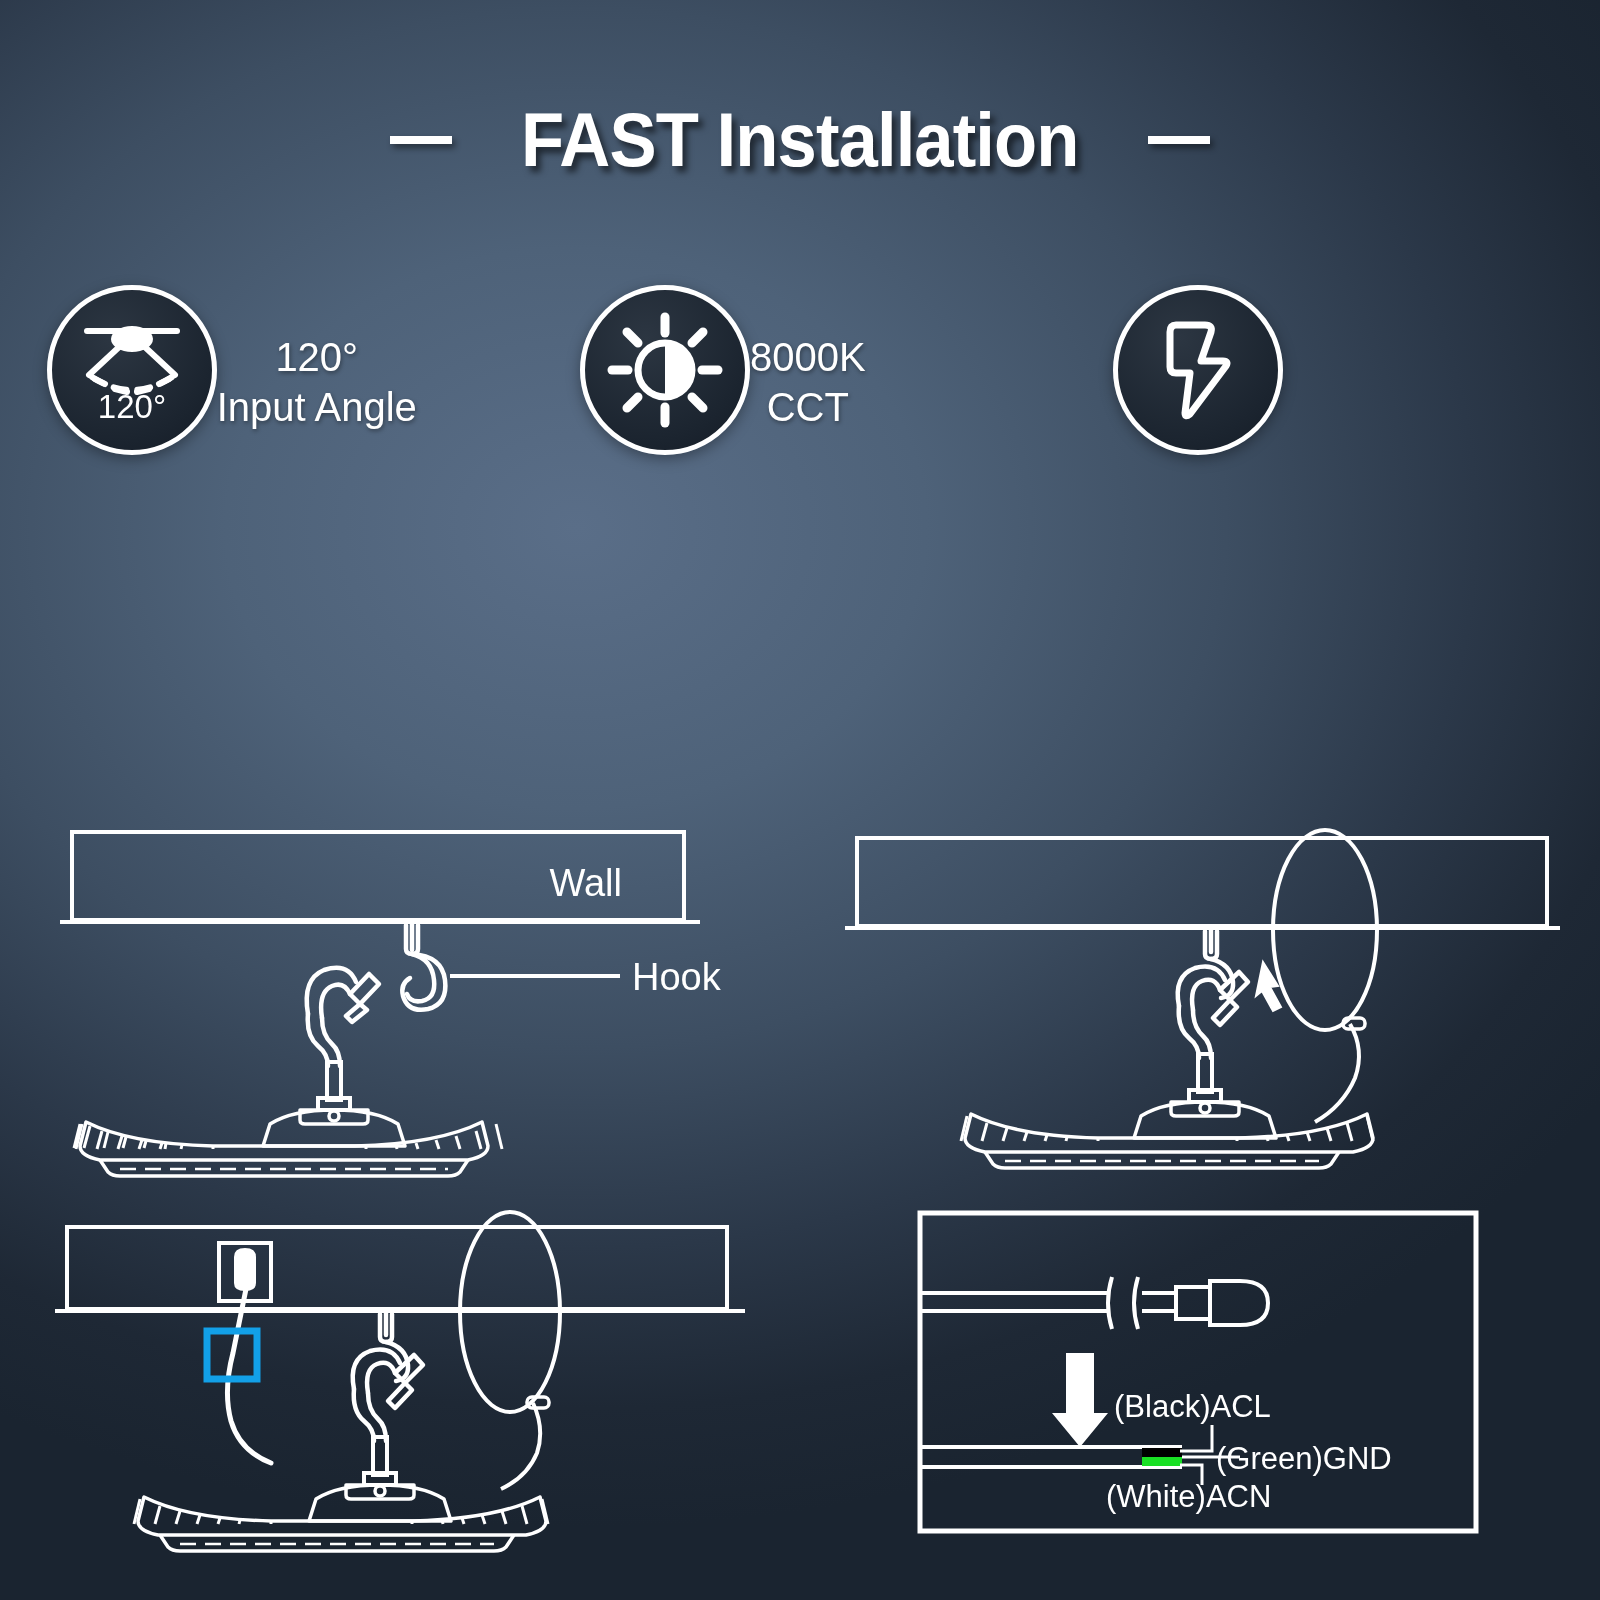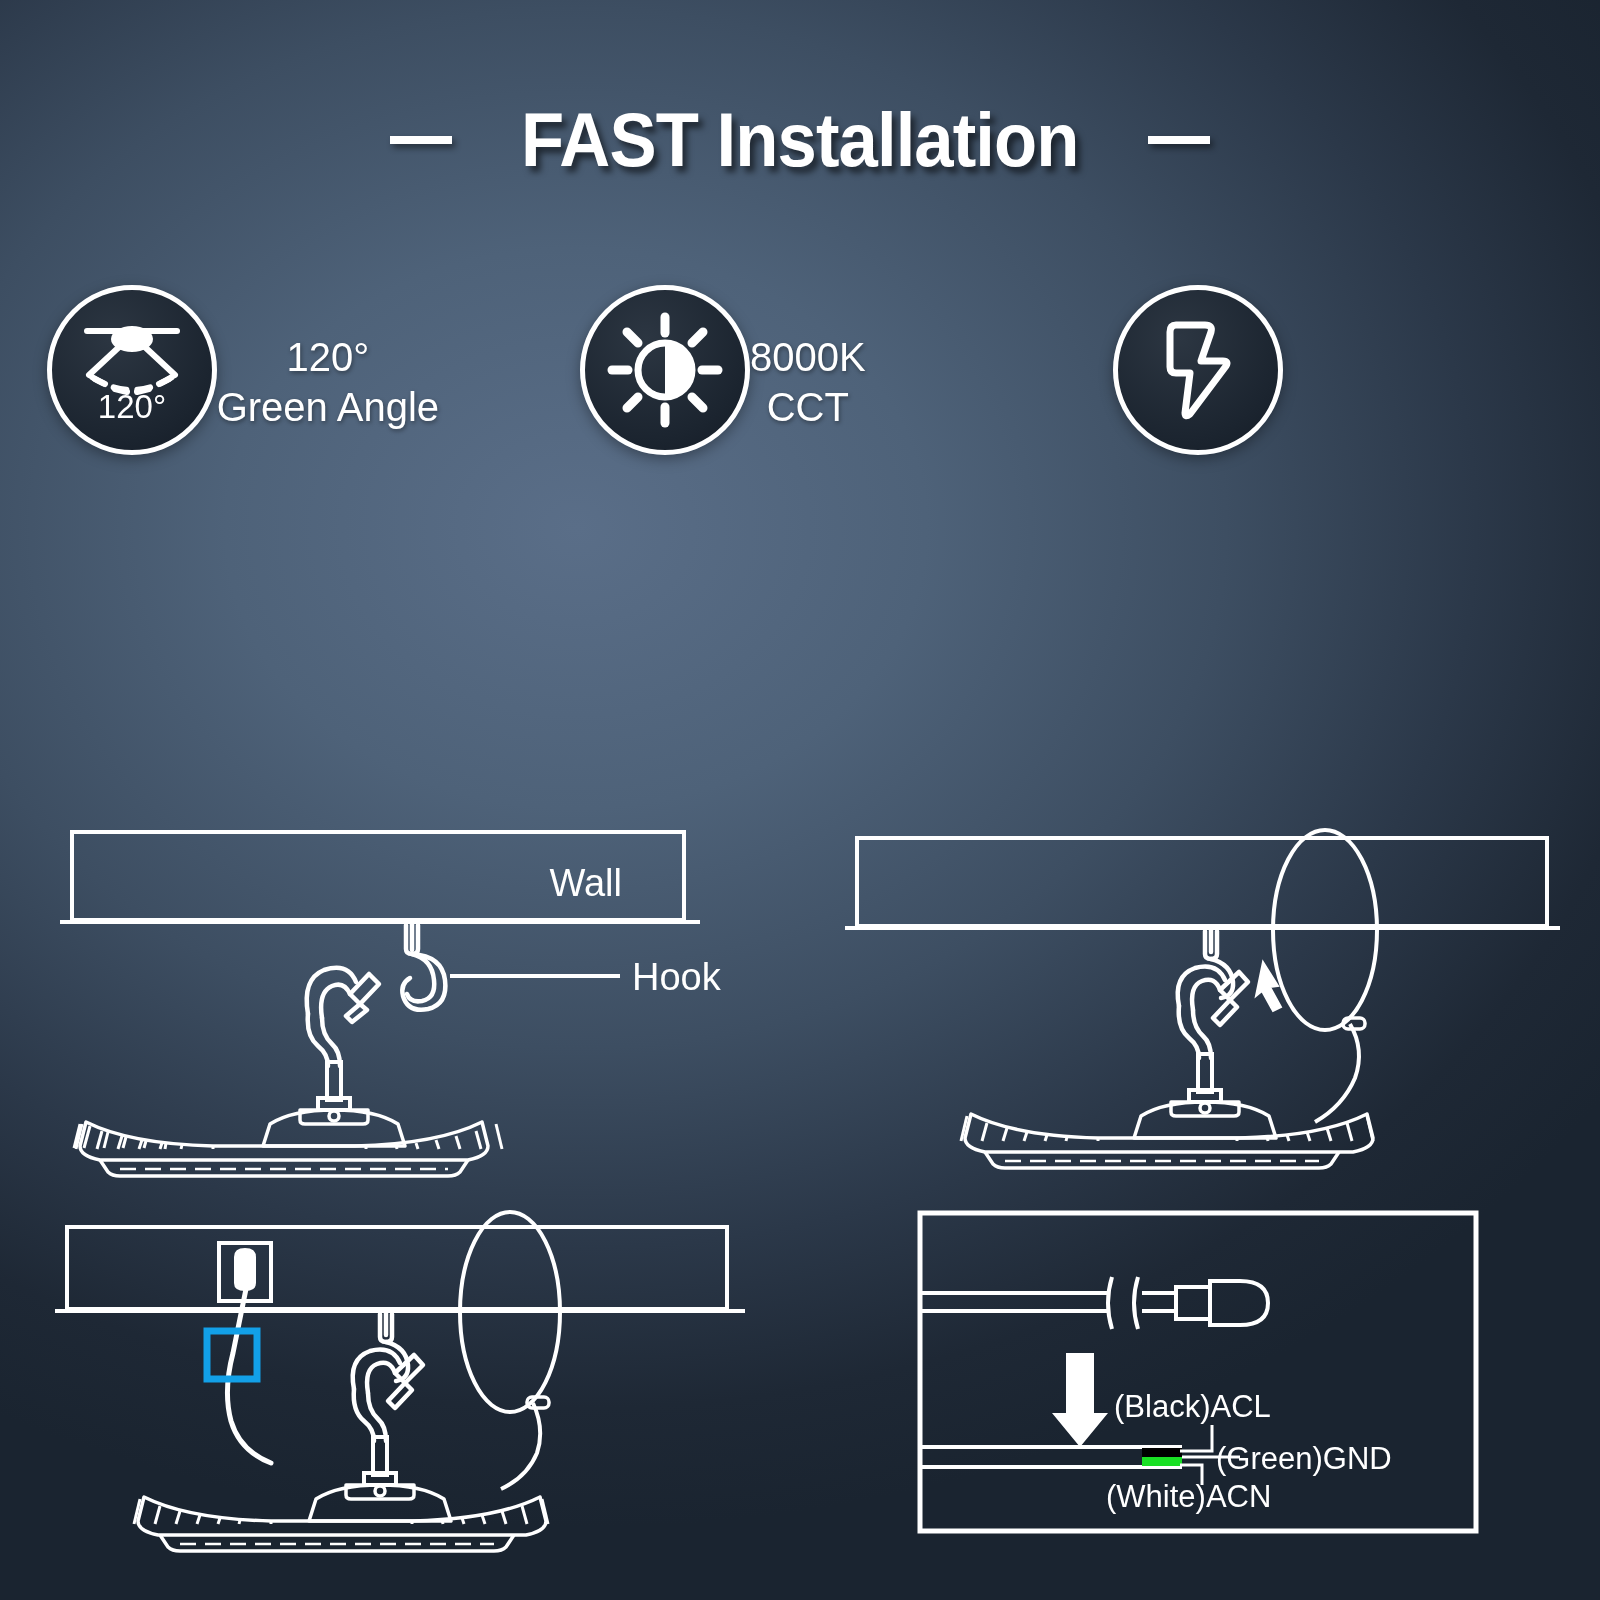--- a/index.html
+++ b/index.html
@@ -124,21 +124,21 @@
             <path d="M65 30 L108 70"></path>
             <path d="M28 74 L38 79 M48 84 L60 87 M70 87 L82 84 M92 79 L102 74" stroke-dasharray="0"></path>
           </g>
           <path d="M25 72 Q65 98 105 72" stroke="#ffffff" stroke-width="6" fill="none" stroke-dasharray="13 11" stroke-linecap="round"></path>
           <ellipse cx="65" cy="34" rx="21" ry="13" fill="#ffffff"></ellipse>
           <text x="65" y="113" text-anchor="middle" fill="#ffffff" font-family="Liberation Sans, sans-serif" font-size="33">120°</text>
         </svg>
       </div>
       <div class="feature-labels">
         <div>120°</div>
-        <div>Green Angle</div>
+        <div>Input Angle</div>
       </div>
     </div>
 
     <div class="feature">
       <div class="feature-circle">
         <svg width="118" height="118" viewBox="0 0 118 118">
           <g stroke="#ffffff" stroke-width="9" stroke-linecap="round">
             <line x1="59" y1="6" x2="59" y2="22"></line>
             <line x1="59" y1="96" x2="59" y2="112"></line>
             <line x1="6" y1="59" x2="22" y2="59"></line>

